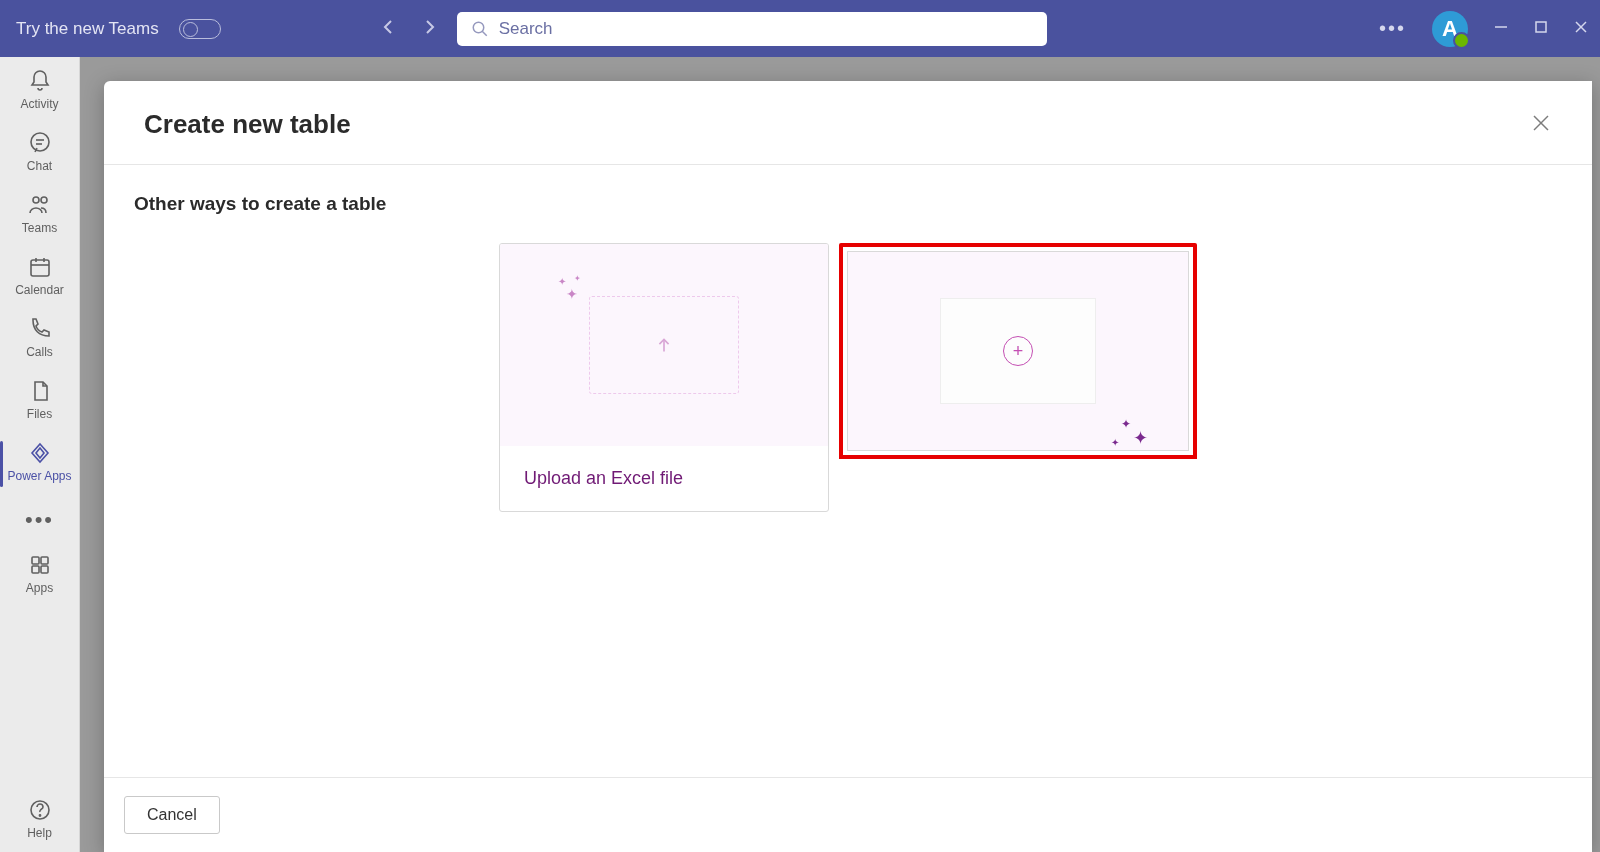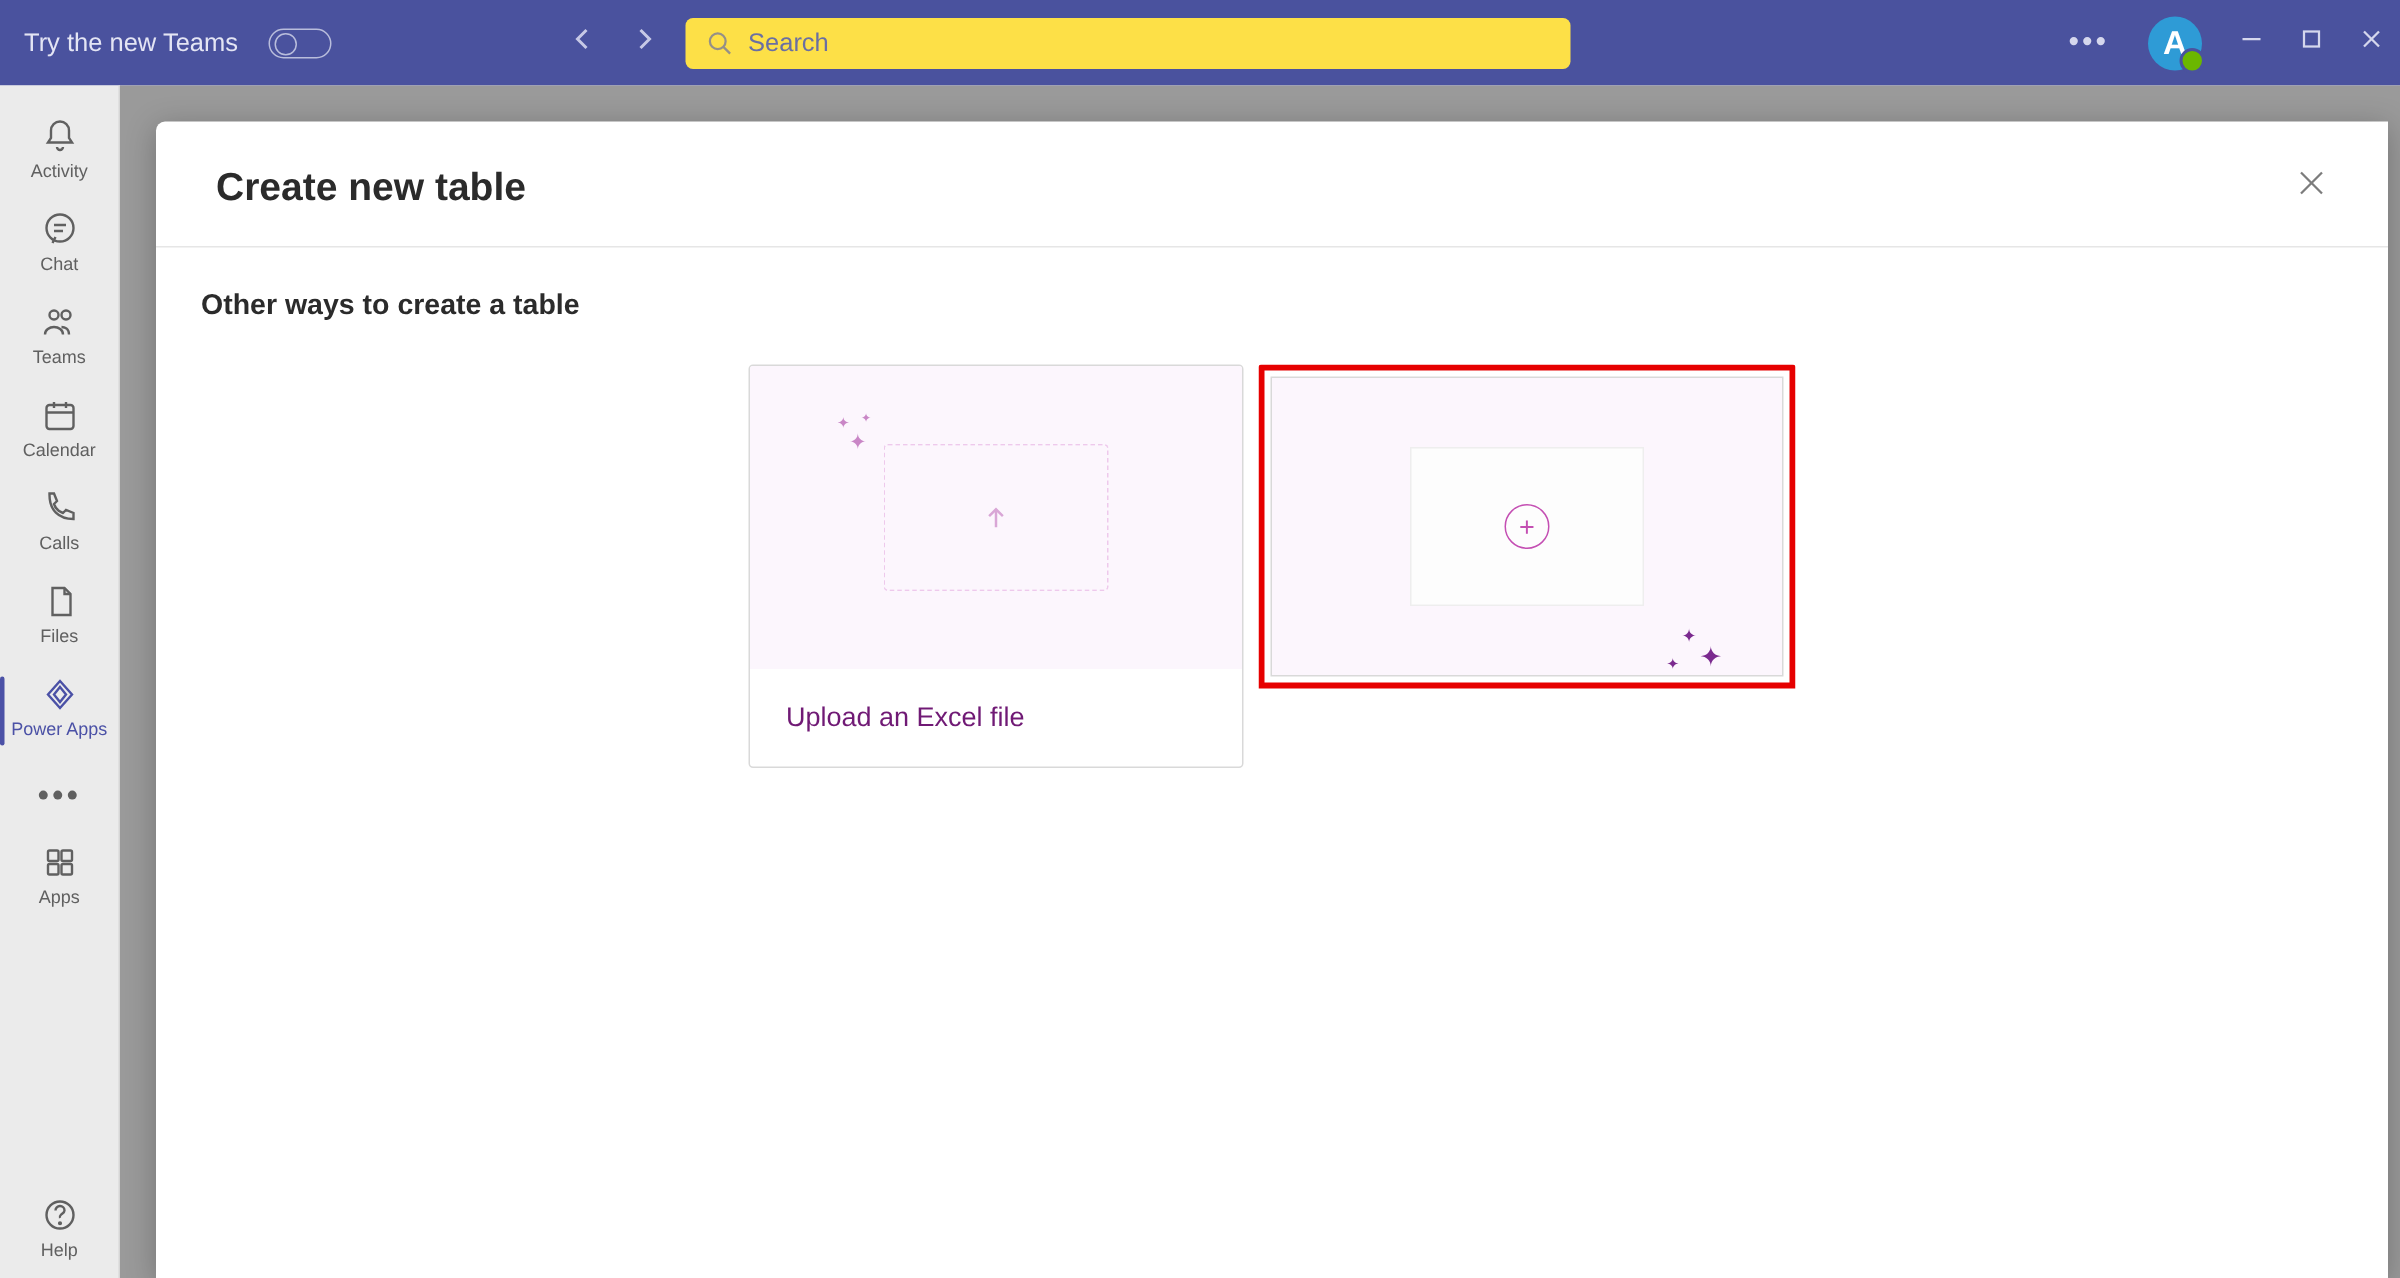--- a/index.html
+++ b/index.html
@@ -36,21 +36,21 @@
   width: 13px; height: 13px;
   border-radius: 50%;
   border: 1.5px solid #b9bddc;
   background: transparent;
 }
 .nav-arrows { display:flex; gap:24px; margin-left:160px; margin-right:20px;}
 .nav-arrow svg { width:16px; height:16px; }
 .searchbox {
   flex: 0 0 590px;
   height: 34px;
-  background: #fde047;
+  background: #ffffff;
   border-radius: 5px;
   display:flex;
   align-items:center;
   padding: 0 14px;
   color: #6a6fa3;
   font-size: 17px;
 }
 .searchbox svg { width:18px; height:18px; margin-right:10px; opacity:0.7; }
 .titlebar-spacer { flex:1; }
 .win-controls { display:flex; align-items:center; gap:26px; margin-left:10px;}
@@ -72,21 +72,21 @@
 
 
 .body-area { display:flex; height: calc(852px - 57px); }
 .rail {
   width: 80px;
   background: #ebebeb;
   border-right: 1px solid #d6d6d6;
   display:flex;
   flex-direction:column;
   align-items:center;
-  padding-top:14px;
+  padding-top:4px;
   color:#606060;
 }
 .rail-item {
   width:100%;
   display:flex;
   flex-direction:column;
   align-items:center;
   font-size:12px;
   padding: 8px 0 12px 0;
   position:relative;
@@ -421,15 +421,18 @@
                     <span class="sp spc">✦</span>
                   </div>
                 </div>
               </div>
             </div>
             </div>
           </div>
         </div>
       </div>
 
+      <div class="modal-footer">
+        <button class="btn">Cancel</button>
+      </div>
     </div>
   </div>
 </div>
 
 </body></html>

